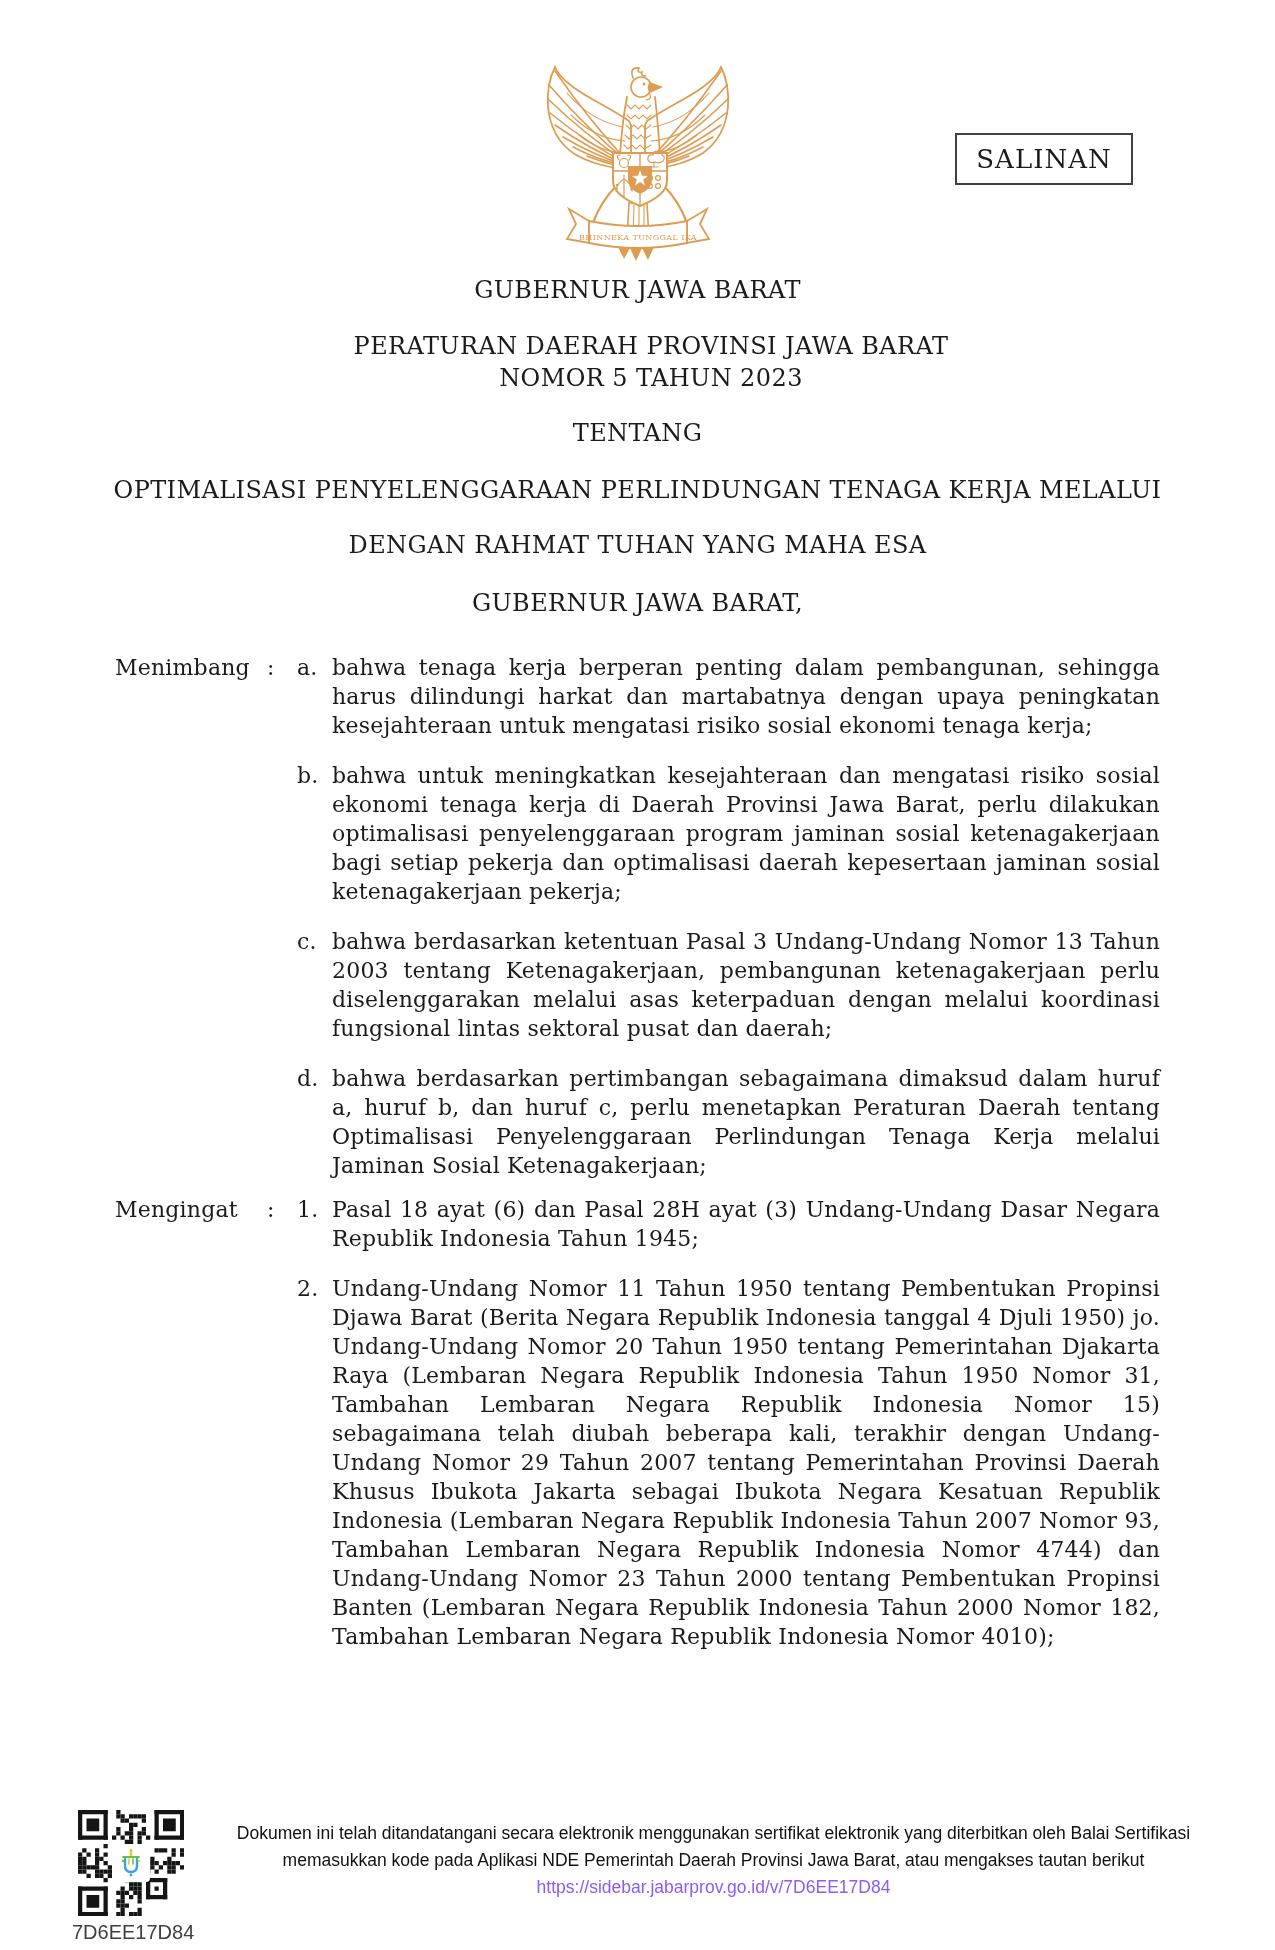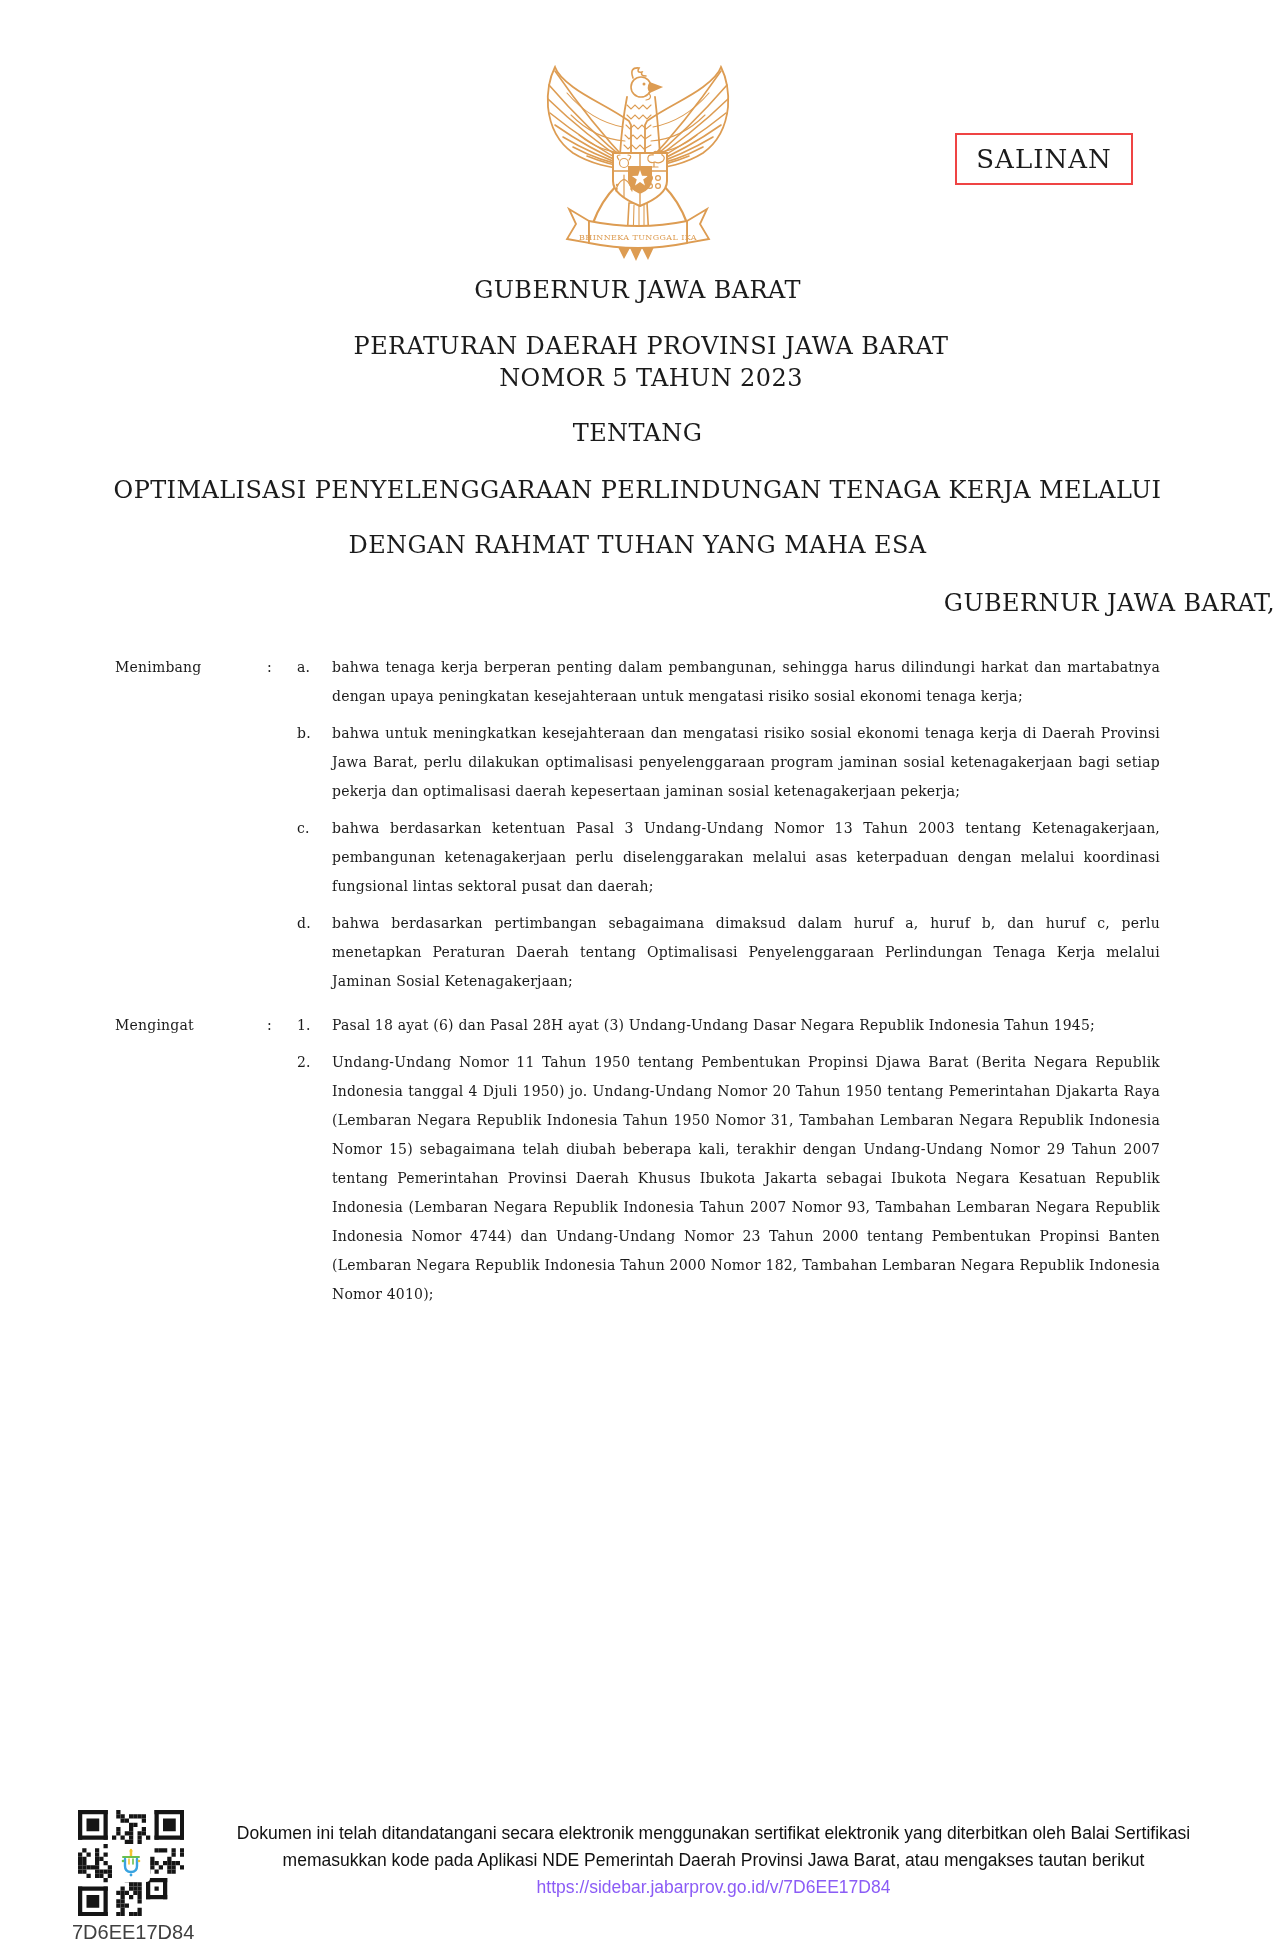--- a/index.html
+++ b/index.html
@@ -4,38 +4,38 @@
 <style>
   html,body{margin:0;padding:0;background:#ffffff;}
   .page{
     position:relative;width:1275px;height:1950px;margin:0 auto;
     background:#fff;color:#1b1b1b;overflow:hidden;
     font-family:"DejaVu Serif","Liberation Serif",serif;
   }
   
   .stamp{
     position:absolute;top:133px;left:955px;width:178px;height:52px;
-    border:2px solid #ef4444;display:flex;align-items:center;justify-content:center;
+    border:2px solid #404040;display:flex;align-items:center;justify-content:center;
     font-size:26px;letter-spacing:1px;box-sizing:border-box;
   }
   
   .emblem{width:190px;height:200px;margin:63px auto 0;}
   
   .h{text-align:center;font-size:24px;letter-spacing:0.4px;line-height:30px;}
   .h1{margin-top:12px;}
   .doc-title{margin-top:25px;line-height:32px;padding-left:27px;}
   .tentang{margin-top:24px;}
   .subject{margin-top:26px;line-height:32px;}
   .invocation{margin-top:24px;}
-  .authority{margin-top:28px;text-align:right;}
+  .authority{margin-top:28px;}
   
   .clauses{
     display:grid;grid-template-columns:152px 30px 35px 1fr;
-    width:1045px;margin-left:115px;row-gap:8px;
-    font-size:14px;line-height:29px;letter-spacing:0.2px;
+    width:1045px;margin-left:115px;row-gap:21px;
+    font-size:22px;line-height:29px;letter-spacing:0.2px;
   }
   .menimbang{margin-top:35px;}
   .mengingat{margin-top:15px;}
   .cl-text{text-align:justify;}
   
   .footer{position:absolute;left:72px;right:70px;top:1806px;display:flex;align-items:flex-start;}
   .qr-wrap{width:120px;flex:0 0 auto;}
   .qr{width:106px;height:106px;margin:4px 0 0 6px;position:relative;}
   .qr svg{display:block;}
   .qr-logo{

